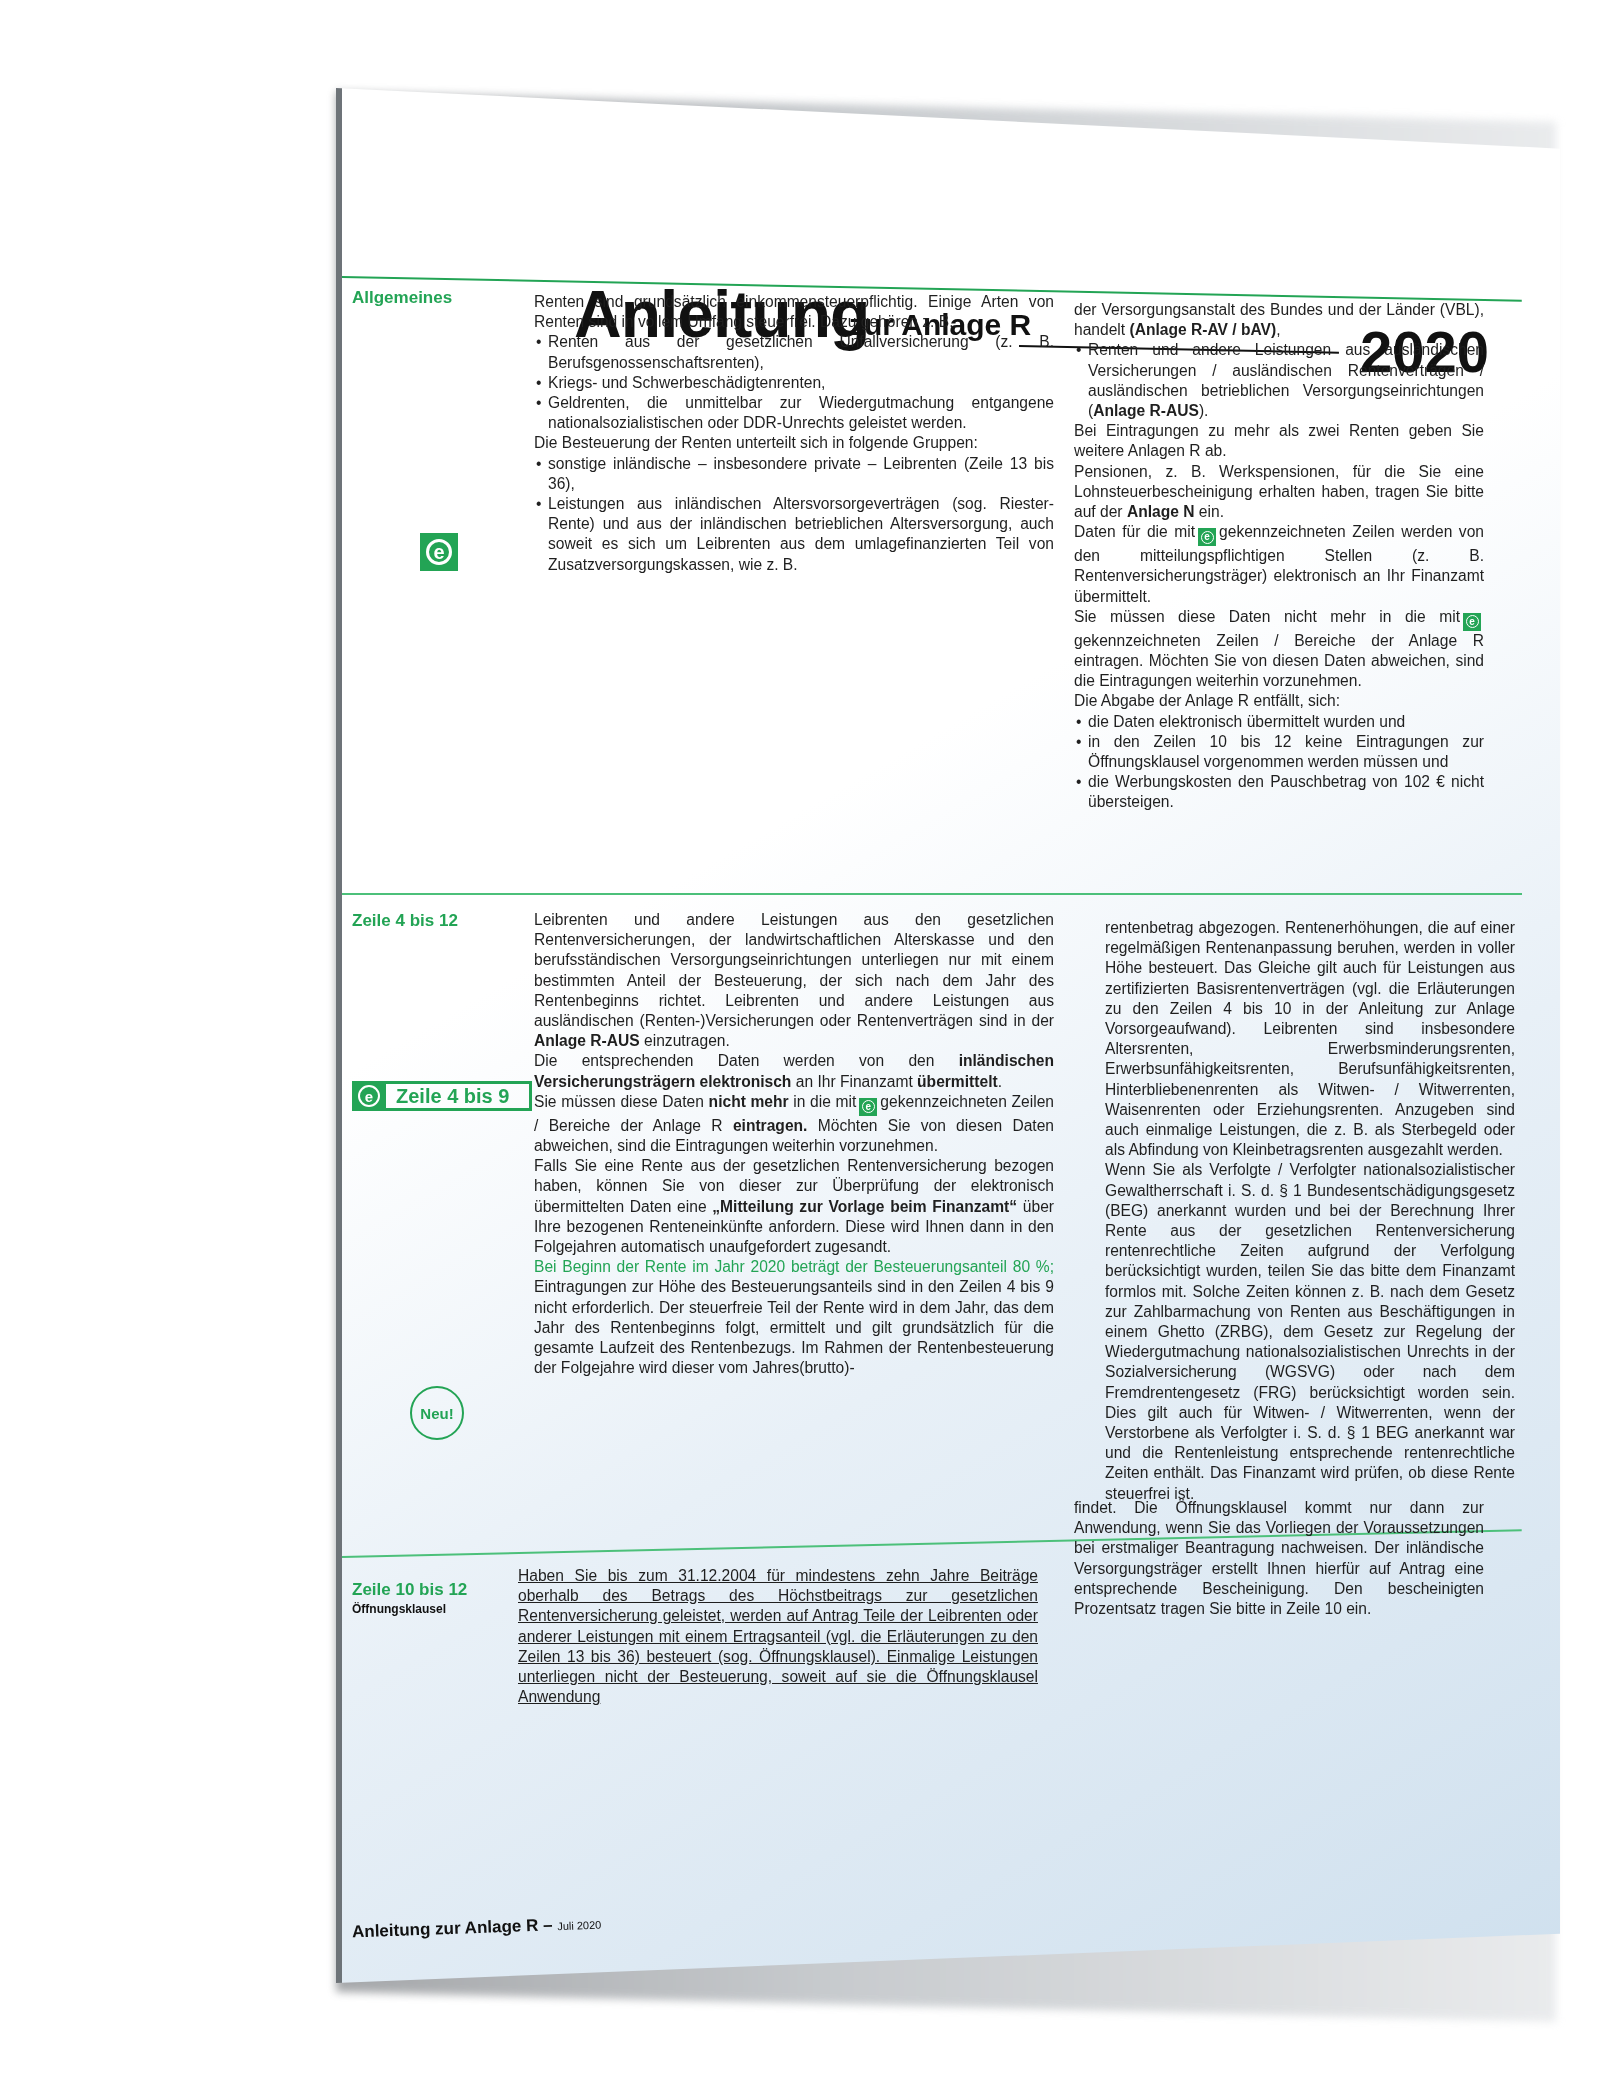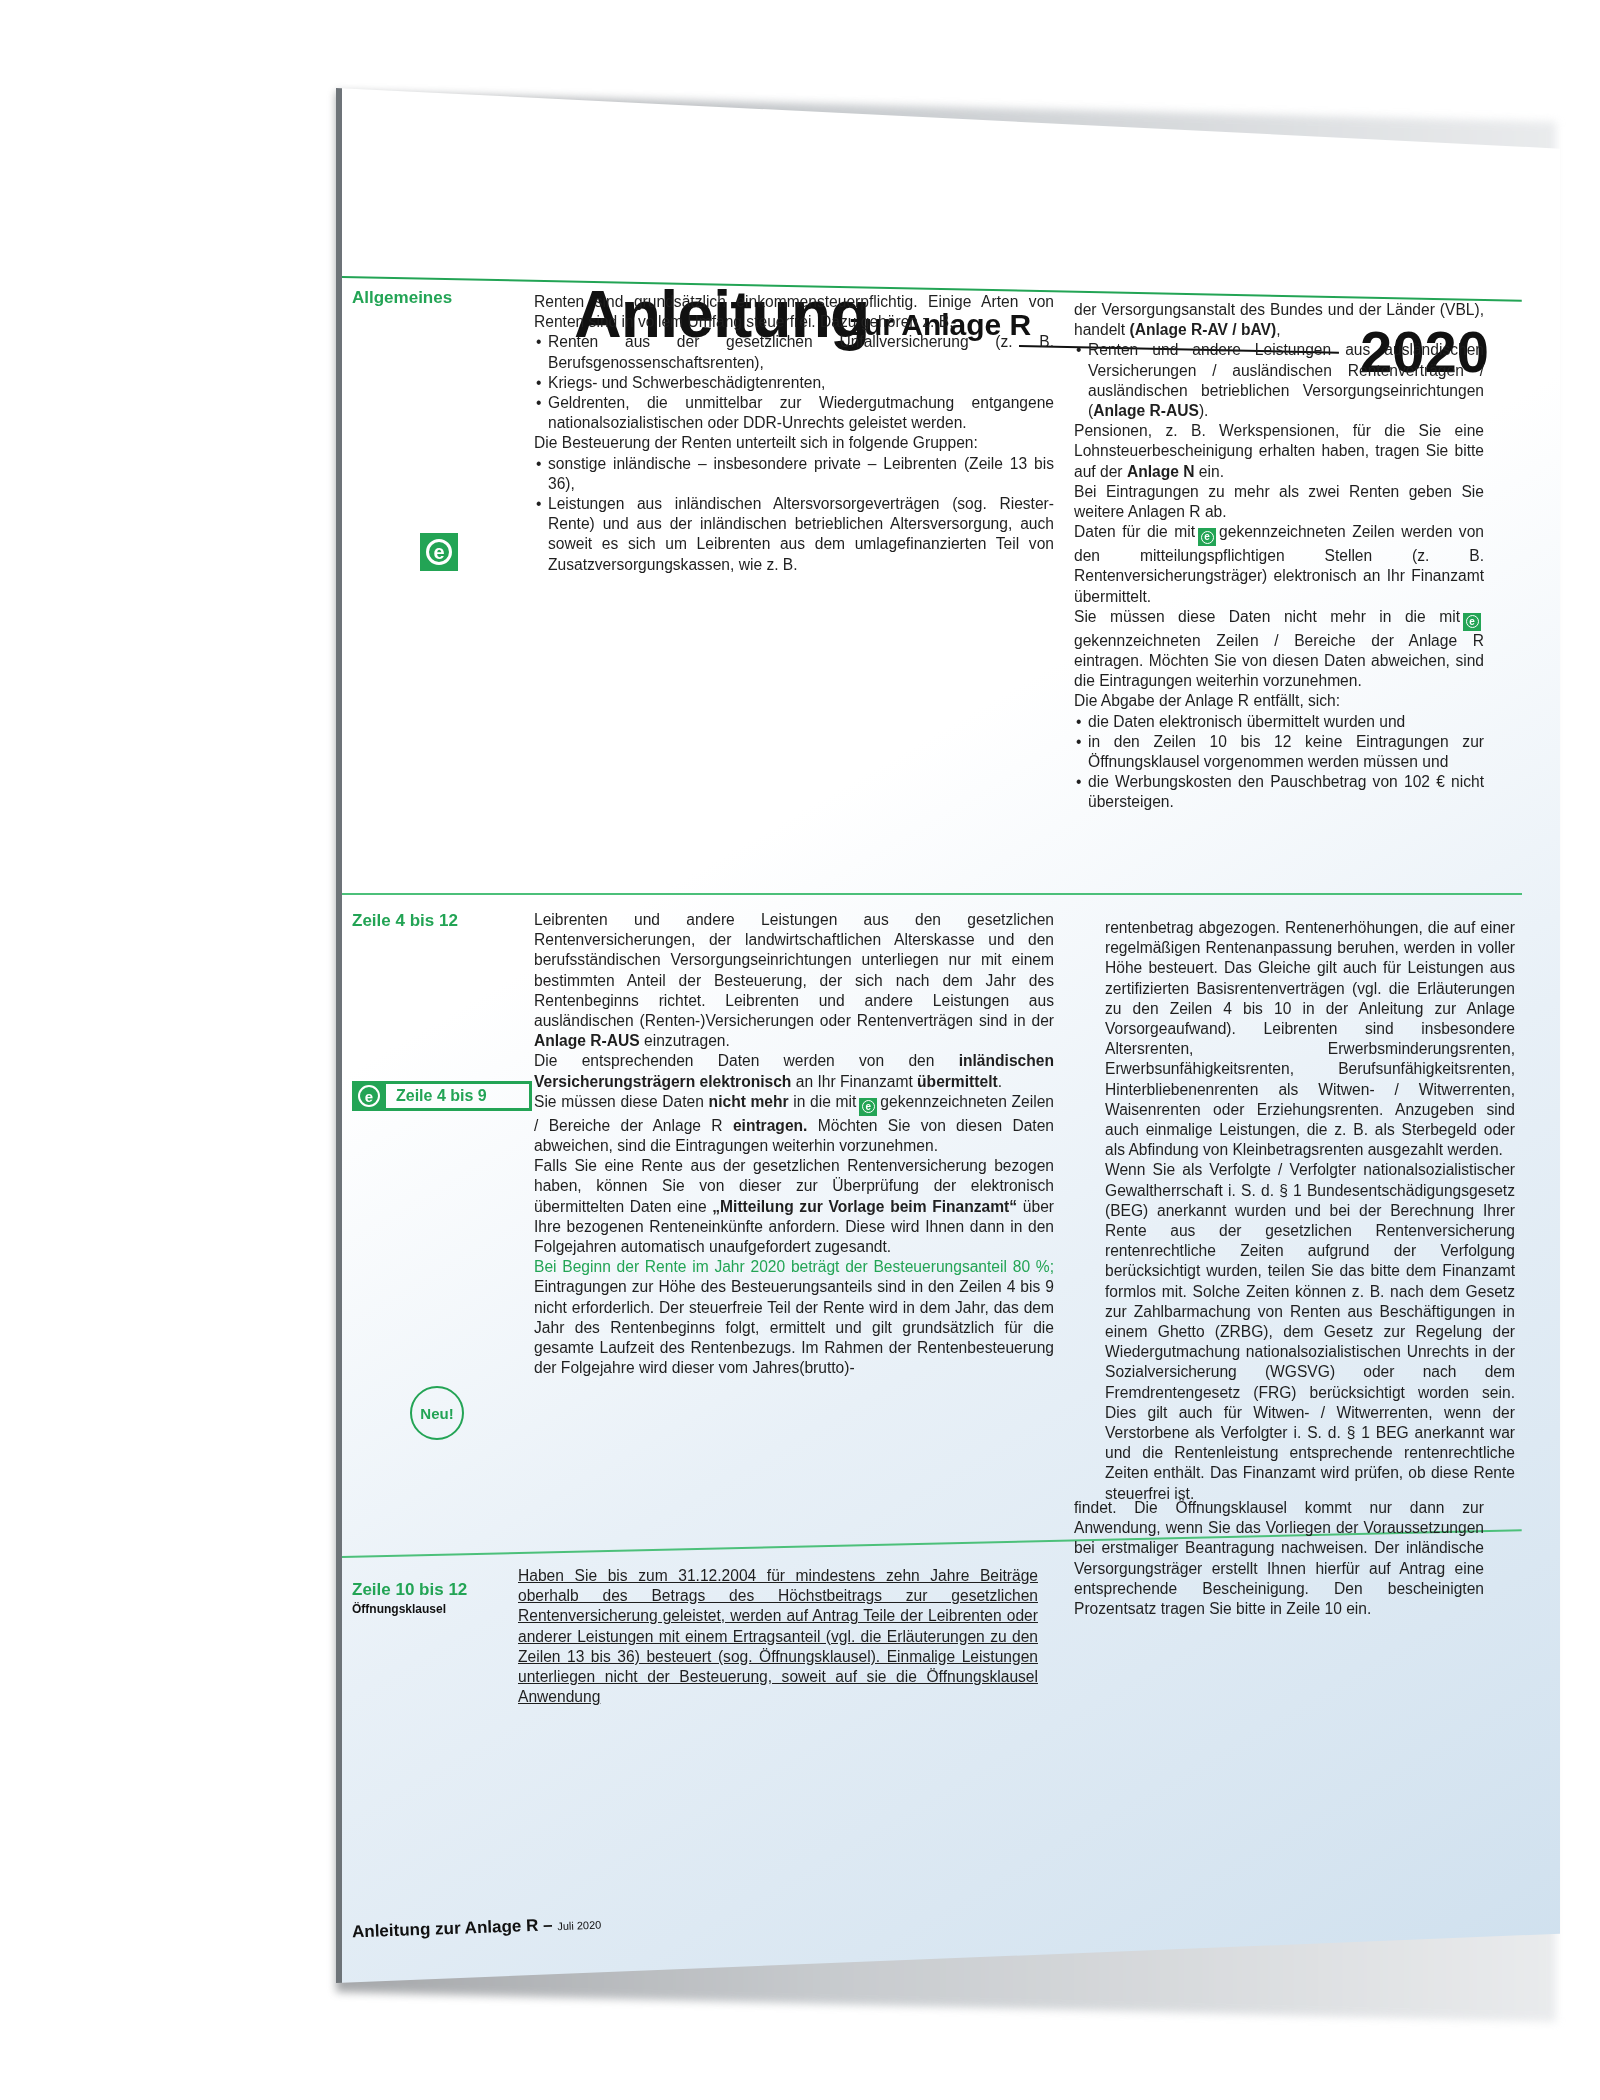--- a/index.html
+++ b/index.html
@@ -37,21 +37,21 @@
   b { font-weight:bold; }
 
   .e-badge { position:absolute; width:38px; height:38px; background:#23a455; display:flex; align-items:center; justify-content:center; }
   .e-ring { width:26px; height:26px; border:3px solid #fff; border-radius:50%; display:flex; align-items:center; justify-content:center; color:#fff; font-weight:bold; font-size:20px; line-height:1; box-sizing:border-box; }
   .e-inline { display:inline-flex; width:18px; height:18px; background:#23a455; vertical-align:-3px; align-items:center; justify-content:center; margin:0 3px; }
   .e-inline span { width:13px; height:13px; border:1.5px solid #fff; border-radius:50%; color:#fff; font-size:10px; font-weight:bold; display:flex; align-items:center; justify-content:center; box-sizing:border-box; line-height:1; }
 
   .zeile-box { position:absolute; border:3px solid #23a455; display:flex; align-items:center; height:30px; box-sizing:border-box; }
   .zeile-box .e-part { width:34px; height:30px; background:#23a455; display:flex; align-items:center; justify-content:center; margin-left:-3px; margin-top:0; }
   .zeile-box .e-part .e-ring { width:22px; height:22px; font-size:15px; border-width:2.5px; }
-  .zeile-box .label { color:#23a455; font-weight:bold; font-size:16px; padding-left:10px; }
+  .zeile-box .label { color:#23a455; font-weight:bold; font-size:20px; padding-left:10px; }
 
   .neu { position:absolute; width:50px; height:50px; border:2.5px solid #23a455; border-radius:50%; display:flex; align-items:center; justify-content:center; color:#23a455; font-weight:bold; font-size:15px; }
   .footer { position:absolute; font-size:17px; font-weight:bold; color:#111; }
   .footer small { font-size:11px; font-weight:normal; }
 </style>
 </head>
 <body>
 
 <div class="page-shadow"></div>
 
@@ -83,22 +83,22 @@
       <li>sonstige inländische – insbesondere private – Leibrenten (Zeile 13 bis 36),</li>
       <li>Leistungen aus inländischen Altersvorsorgeverträgen (sog. Riester-Rente) und aus der inländischen betrieblichen Altersversorgung, auch soweit es sich um Leibrenten aus dem umlagefinanzierten Teil von Zusatzversorgungskassen, wie z. B.</li>
     </ul>
   </div>
 
   <div class="col" style="left:732px;top:212px;width:410px;">
     <p><span>der Versorgungsanstalt des Bundes und der Länder (VBL), handelt </span><b>(Anlage R-AV / bAV)</b><span>,</span></p>
     <ul>
         <li><span>Renten und andere Leistungen aus ausländischen Versicherungen / ausländischen Rentenverträgen / ausländischen betrieblichen Versorgungseinrichtungen (</span><b>Anlage R-AUS</b><span>).</span></li>
       </ul>
+    <p>Bei Eintragungen zu mehr als zwei Renten geben Sie weitere Anlagen R ab.</p>
     <p><span>Pensionen, z. B. Werkspensionen, für die Sie eine Lohnsteuerbescheinigung erhalten haben, tragen Sie bitte auf der </span><b>Anlage N</b><span> ein.</span></p>
-    <p>Bei Eintragungen zu mehr als zwei Renten geben Sie weitere Anlagen R ab.</p>
     <p><span>Daten für die mit</span><span class="e-inline">
           <span>e</span>
         </span><span>gekennzeichneten Zeilen werden von den mitteilungspflichtigen Stellen (z. B. Rentenversicherungsträger) elektronisch an Ihr Finanzamt übermittelt.</span></p>
     <p><span>Sie müssen diese Daten nicht mehr in die mit</span><span class="e-inline">
           <span>e</span>
         </span><span>gekennzeichneten Zeilen / Bereiche der Anlage R eintragen. Möchten Sie von diesen Daten abweichen, sind die Eintragungen weiterhin vorzunehmen.</span></p>
     <p>Die Abgabe der Anlage R entfällt, sich:</p>
     <ul>
       <li>die Daten elektronisch übermittelt wurden und</li>
       <li>in den Zeilen 10 bis 12 keine Eintragungen zur Öffnungsklausel vorgenommen werden müssen und</li>

